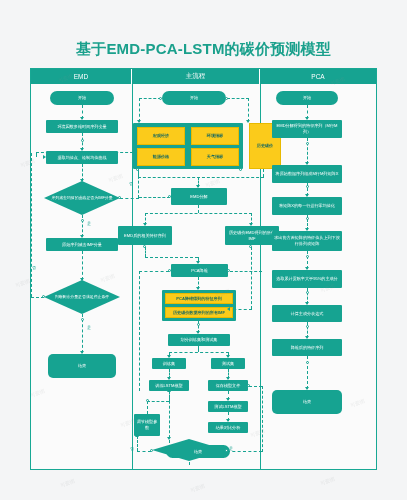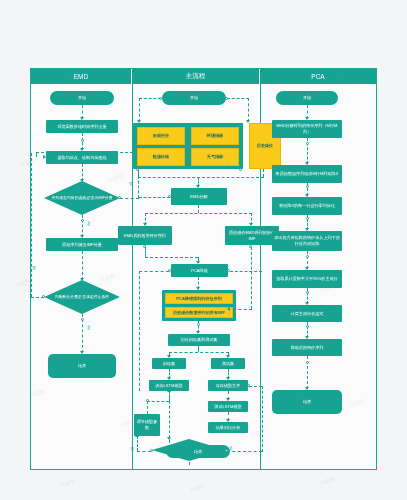--- a/index.html
+++ b/index.html
@@ -121,20 +121,21 @@
   .wm{
     position:absolute;color:rgba(140,150,150,.16);font-size:5px;
     transform:rotate(-20deg);z-index:6;pointer-events:none;user-select:none;
   }
 </style>
 </head>
 <body>
 
 <div id="page">
 
+  <div class="title">基于EMD-PCA-LSTM的碳价预测模型</div>
 
   <div class="board">
 
     <div class="hdr-row">
       <div class="hdr c1">EMD</div>
       <div class="hdr c2">主流程</div>
       <div class="hdr c3">PCA</div>
     </div>
     <div class="vdiv a"></div>
     <div class="vdiv b"></div>

